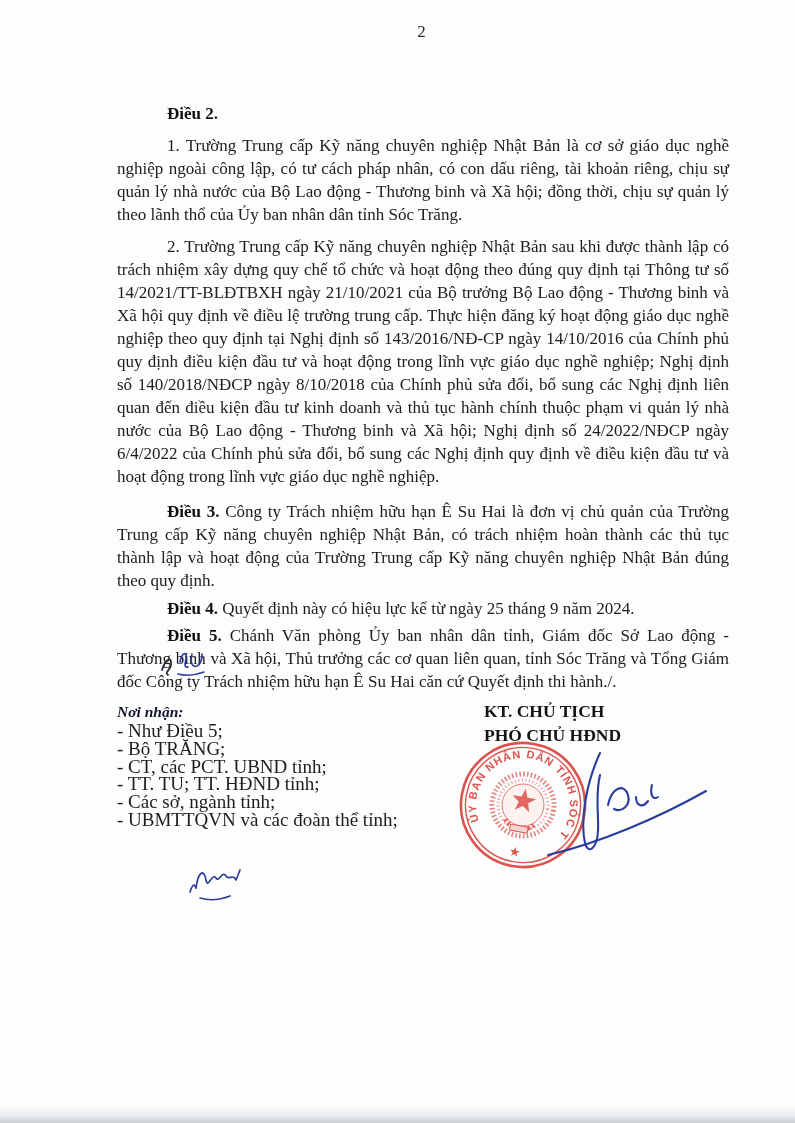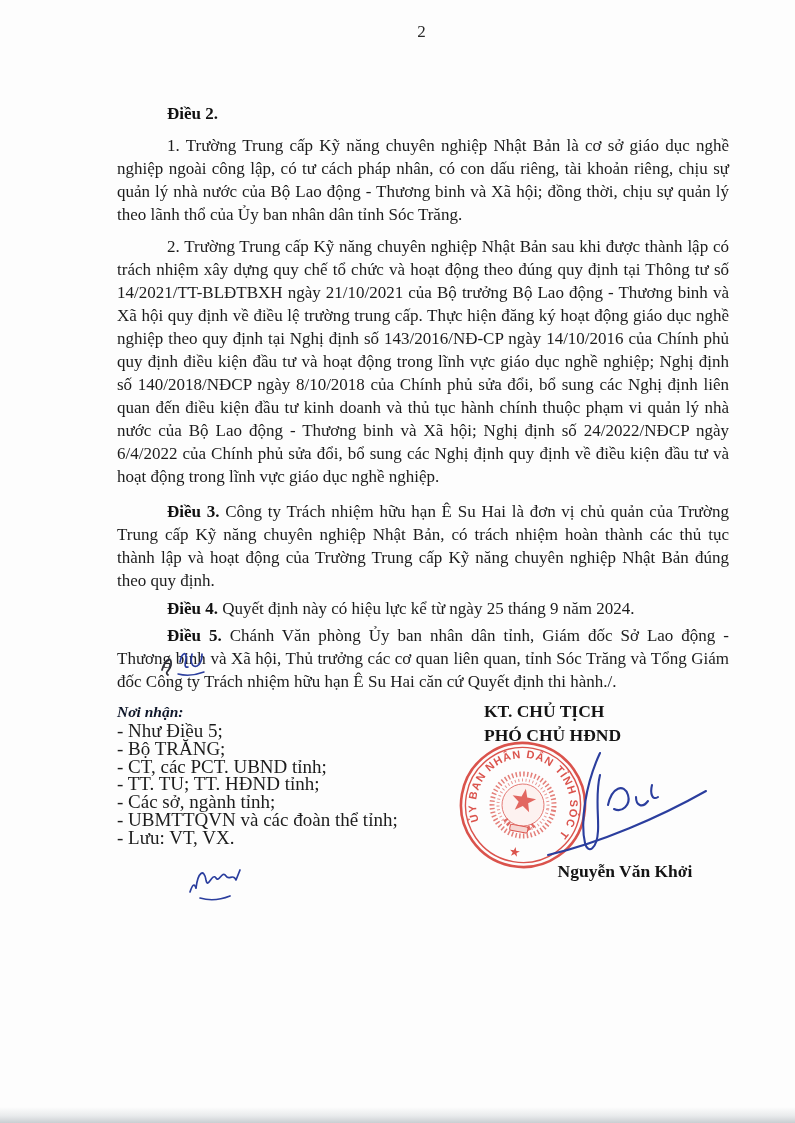--- a/index.html
+++ b/index.html
@@ -68,29 +68,27 @@
   </div>
 
   <div class="recipients">
     <div class="recipients-heading">Nơi nhận:</div>
     <div class="recipient-item">- Như Điều 5;</div>
     <div class="recipient-item">- Bộ TRĂNG;</div>
     <div class="recipient-item">- CT, các PCT. UBND tỉnh;</div>
     <div class="recipient-item">- TT. TU; TT. HĐND tỉnh;</div>
     <div class="recipient-item">- Các sở, ngành tỉnh;</div>
     <div class="recipient-item">- UBMTTQVN và các đoàn thể tỉnh;</div>
-    <div class="recipient-item">- Lưu: VT, VX.</div>
   </div>
 
   <div class="sig-titles">
     <div>KT. CHỦ TỊCH</div>
     <div>PHÓ CHỦ HĐND</div>
   </div>
 
-  <div class="signer-name">Nguyễn Văn Khởi</div>
 
   <svg class="seal-svg" width="150" height="150" viewBox="0 0 150 150">
     <g transform="rotate(10 75 75)" stroke="#d8453e" fill="none">
       <circle cx="75" cy="75" r="62" stroke-width="2.6"></circle>
       <circle cx="75" cy="75" r="57.5" stroke-width="1.4"></circle>
       <path id="sealTextPath" d="M 34.3 98.5 A 47 47 0 1 1 115.7 98.5" stroke="none"></path>
       <text class="seal-text" fill="#d8453e" stroke="none">
         <textPath href="#sealTextPath">ỦY BAN NHÂN DÂN TỈNH SÓC TRĂNG</textPath>
       </text>
       <text x="75" y="127" text-anchor="middle" font-size="13" fill="#d8453e" stroke="none">★</text>

